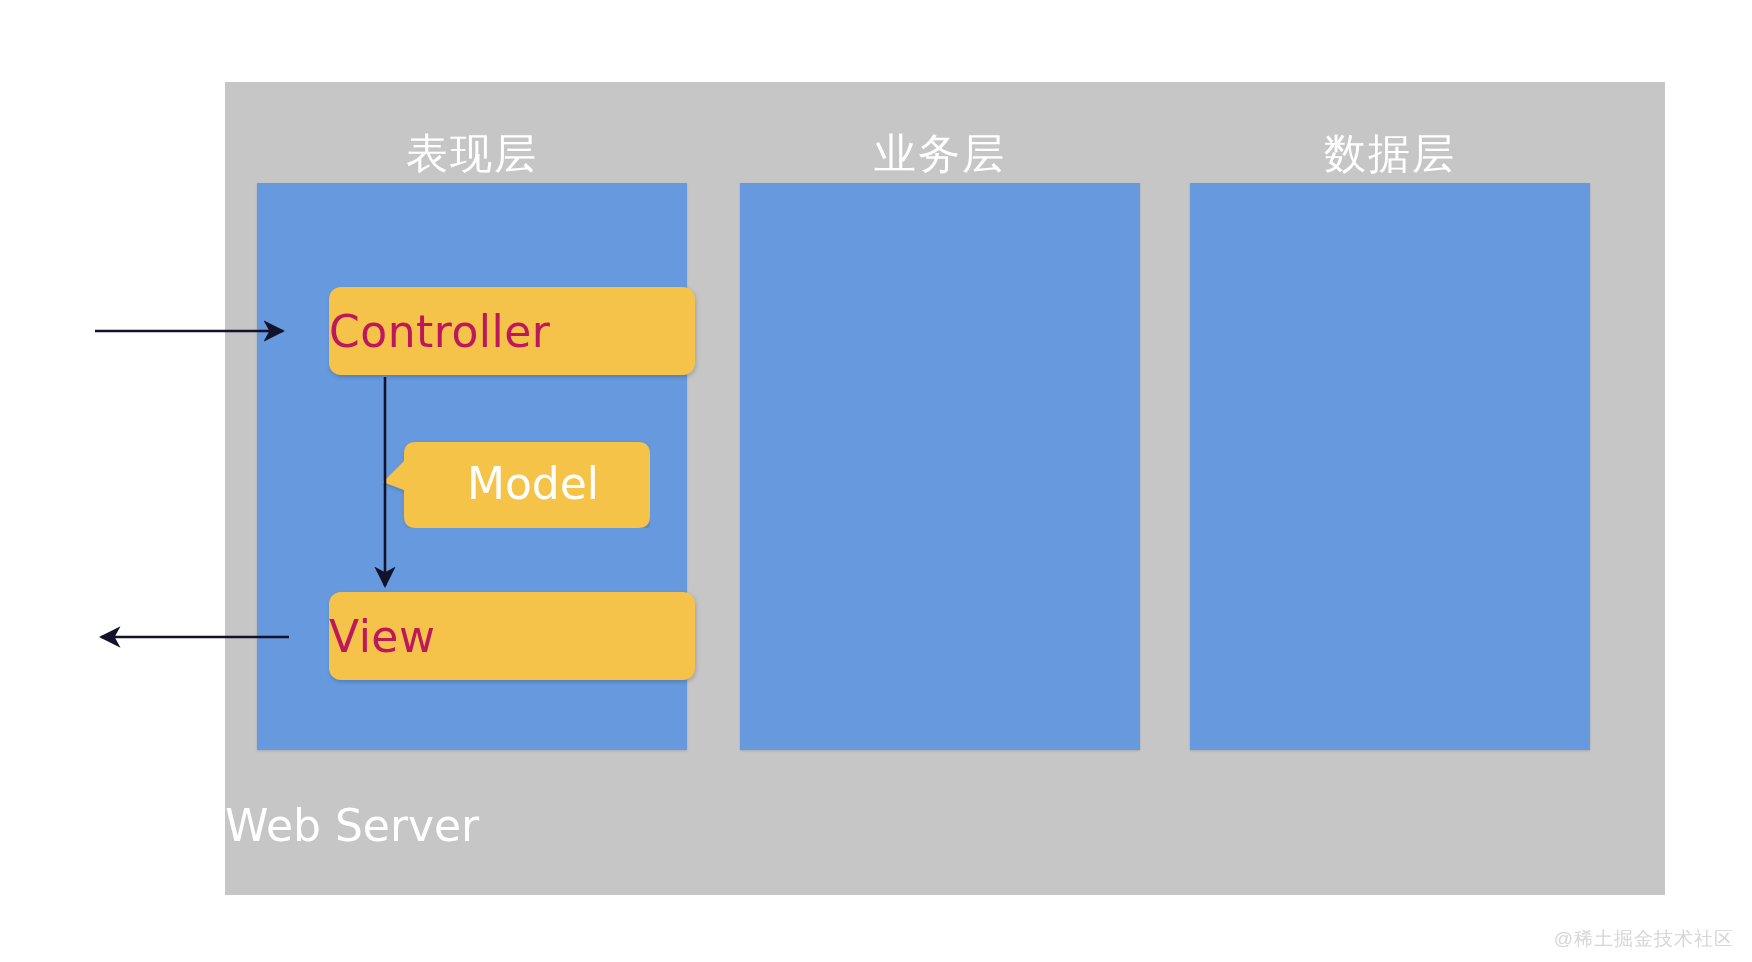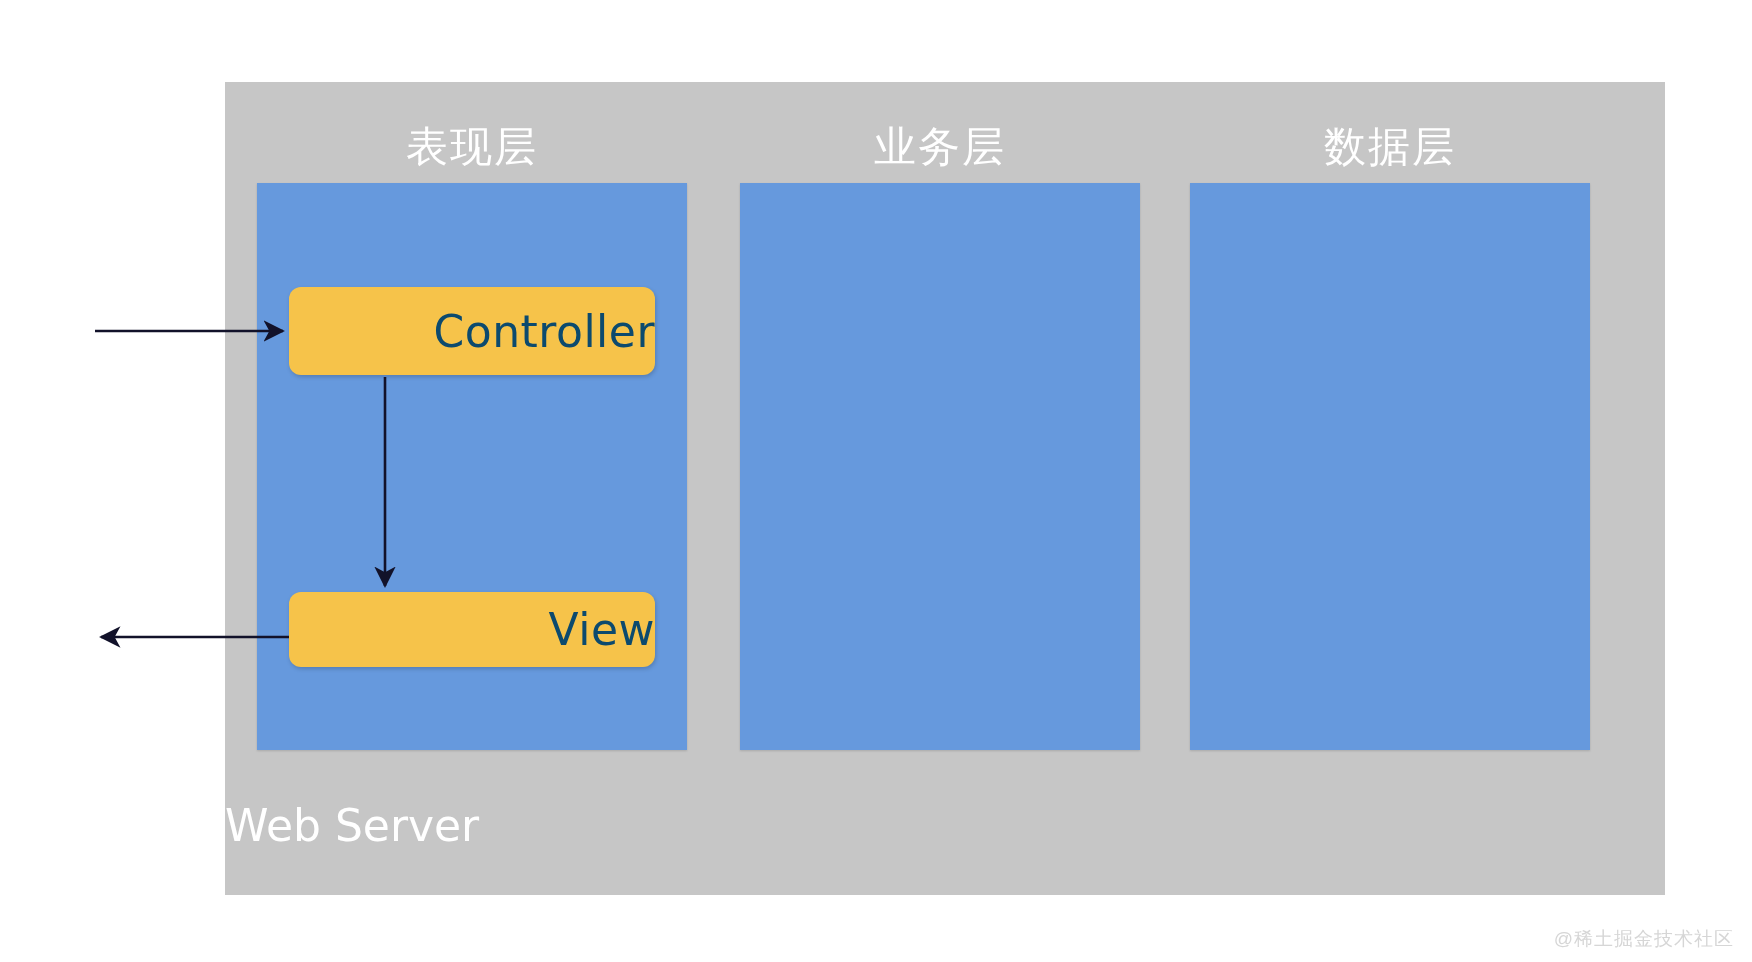--- a/index.html
+++ b/index.html
@@ -32,21 +32,21 @@
     background: #c6c6c6;
   }
 
   
   .layer-col {
     position: absolute;
     top: 0;
   }
   .layer-title {
     position: absolute;
-    top: 9px;
+    top: 16px;
     width: 100%;
     text-align: center;
     color: #ffffff;
     font-size: 42px;
     line-height: 1.1;
     letter-spacing: 2px;
     white-space: nowrap;
     font-family: "DejaVu Sans", "Liberation Sans", sans-serif;
   }
   .layer-panel {
@@ -62,40 +62,41 @@
 
   #panel-presentation { left: 257px;  top: 183px; width: 430px; height: 567px; }
   #panel-business     { left: 740px;  top: 183px; width: 400px; height: 567px; }
   #panel-data         { left: 1190px; top: 183px; width: 400px; height: 567px; }
 
   
   .mvc-box {
     position: absolute;
     background: #f6c34a;
     border-radius: 12px;
-    color: #0c4a6e;
+    color: #be185d;
     font-size: 44px;
     display: flex;
     align-items: center;
-    justify-content: flex-end;
+    justify-content: flex-start;
     box-shadow: 1px 2px 4px rgba(0,0,0,0.18);
     font-family: "DejaVu Sans", "Liberation Sans", sans-serif;
     letter-spacing: 0.5px;
+    margin-left: 40px;
   }
   #box-controller {
     left: 289px;
     top: 287px;
     width: 366px;
     height: 88px;
   }
   #box-view {
     left: 289px;
     top: 592px;
     width: 366px;
-    height: 75px;
+    height: 88px;
   }
 
   
   #model-callout {
     position: absolute;
     left: 380px;
     top: 438px;
     width: 270px;
     height: 90px;
   }
@@ -171,20 +172,42 @@
   <div class="layer-panel" id="panel-data"></div>
 
   <div class="mvc-box" id="box-controller">
     <span>Controller</span>
   </div>
 
   <div class="mvc-box" id="box-view">
     <span>View</span>
   </div>
 
+  <div id="model-callout">
+    <svg width="270" height="90" viewBox="0 0 270 90" xmlns="http://www.w3.org/2000/svg">
+      <defs>
+        <filter id="bubbleShadow" x="-20%" y="-20%" width="150%" height="160%">
+          <feDropShadow dx="1" dy="2" stdDeviation="2" flood-color="#000000" flood-opacity="0.18"></feDropShadow>
+        </filter>
+      </defs>
+      <path d="M 36,4
+               L 258,4
+               Q 270,4 270,16
+               L 270,78
+               Q 270,90 258,90
+               L 36,90
+               Q 24,90 24,78
+               L 24,52
+               L 3,44
+               L 24,23
+               L 24,16
+               Q 24,4 36,4 Z" fill="#f6c34a" filter="url(#bubbleShadow)"></path>
+    </svg>
+    <div id="model-label">Model</div>
+  </div>
 
   <svg id="arrows" viewBox="0 0 1752 962" xmlns="http://www.w3.org/2000/svg">
     <defs>
       <marker id="arrowRight" viewBox="0 0 12 12" refX="10" refY="6" markerWidth="9" markerHeight="9" orient="auto-start-reverse">
         <path d="M 0 0.5 L 11 6 L 0 11.5 L 3 6 Z" fill="#12122a"></path>
       </marker>
       <marker id="arrowDown" viewBox="0 0 12 12" refX="10" refY="6" markerWidth="9" markerHeight="9" orient="auto-start-reverse">
         <path d="M 0 0.5 L 11 6 L 0 11.5 L 3 6 Z" fill="#12122a"></path>
       </marker>
       <marker id="arrowLeftHead" viewBox="0 0 12 12" refX="10" refY="6" markerWidth="9" markerHeight="9" orient="auto-start-reverse">

